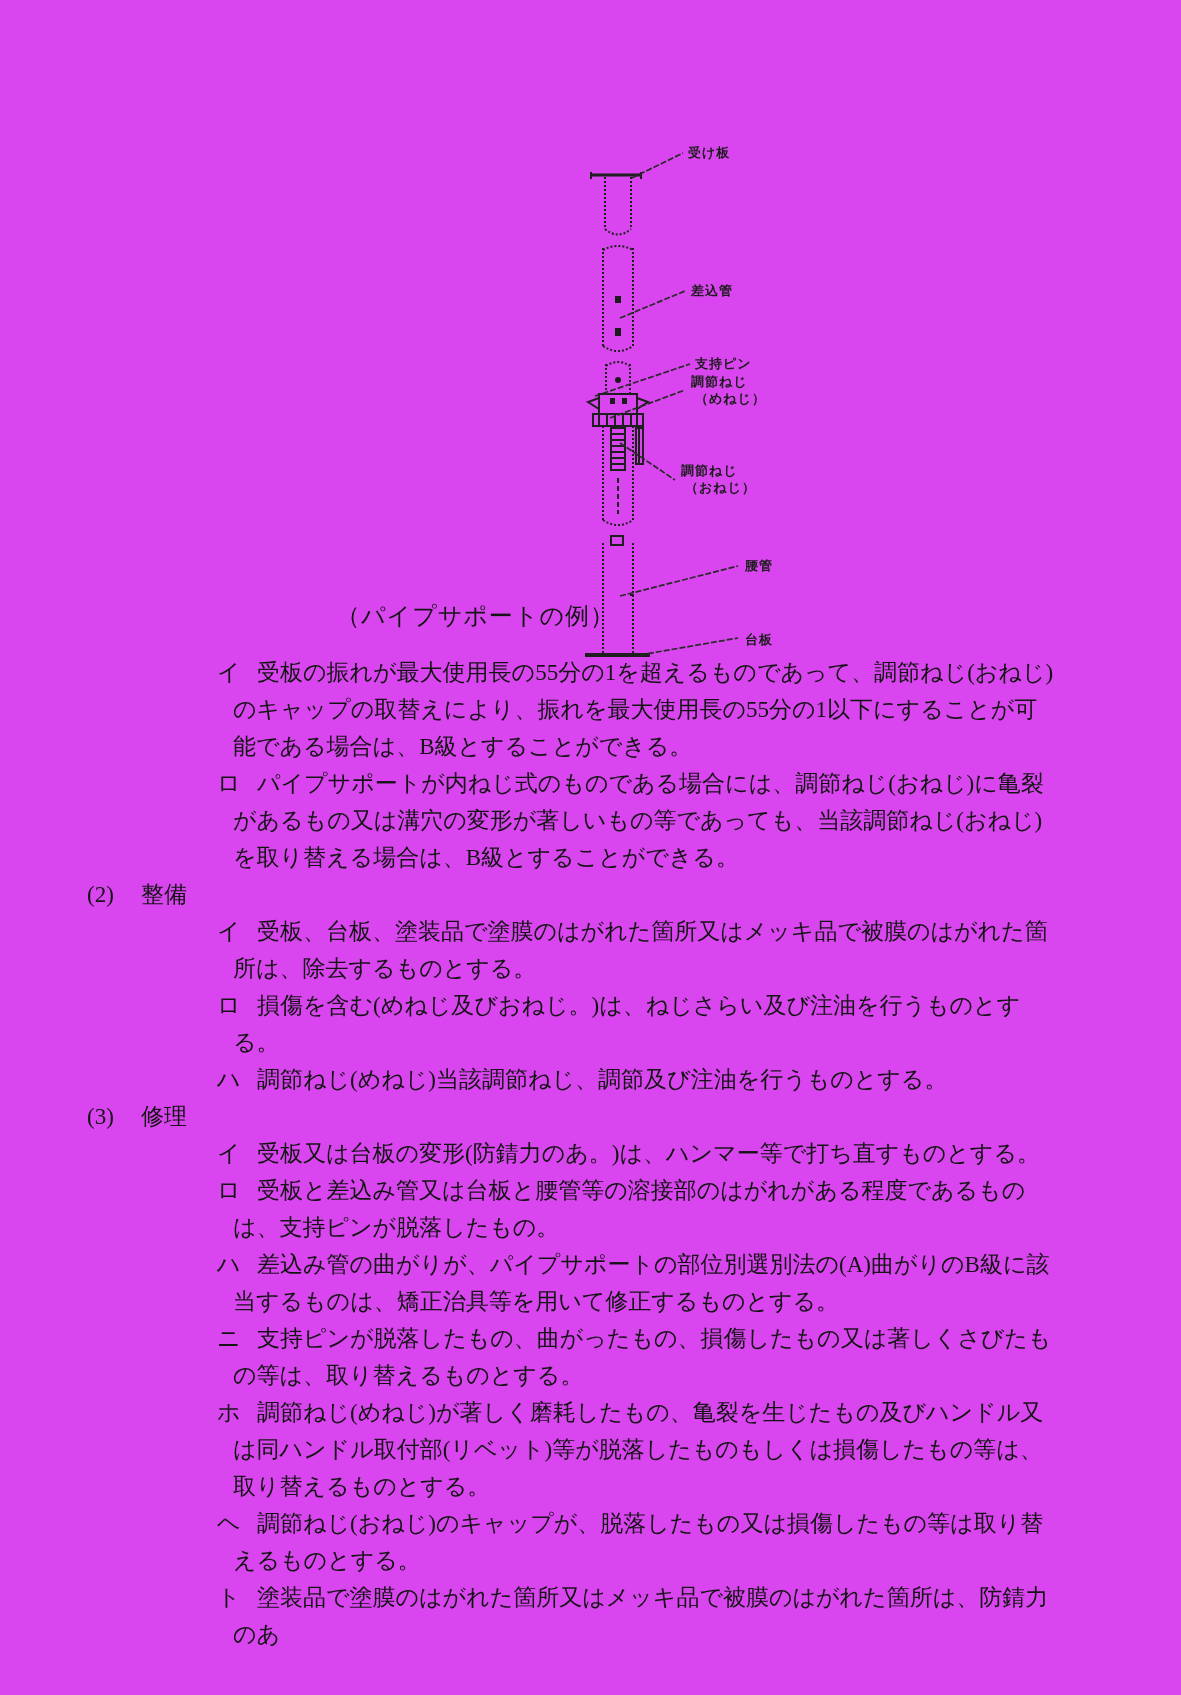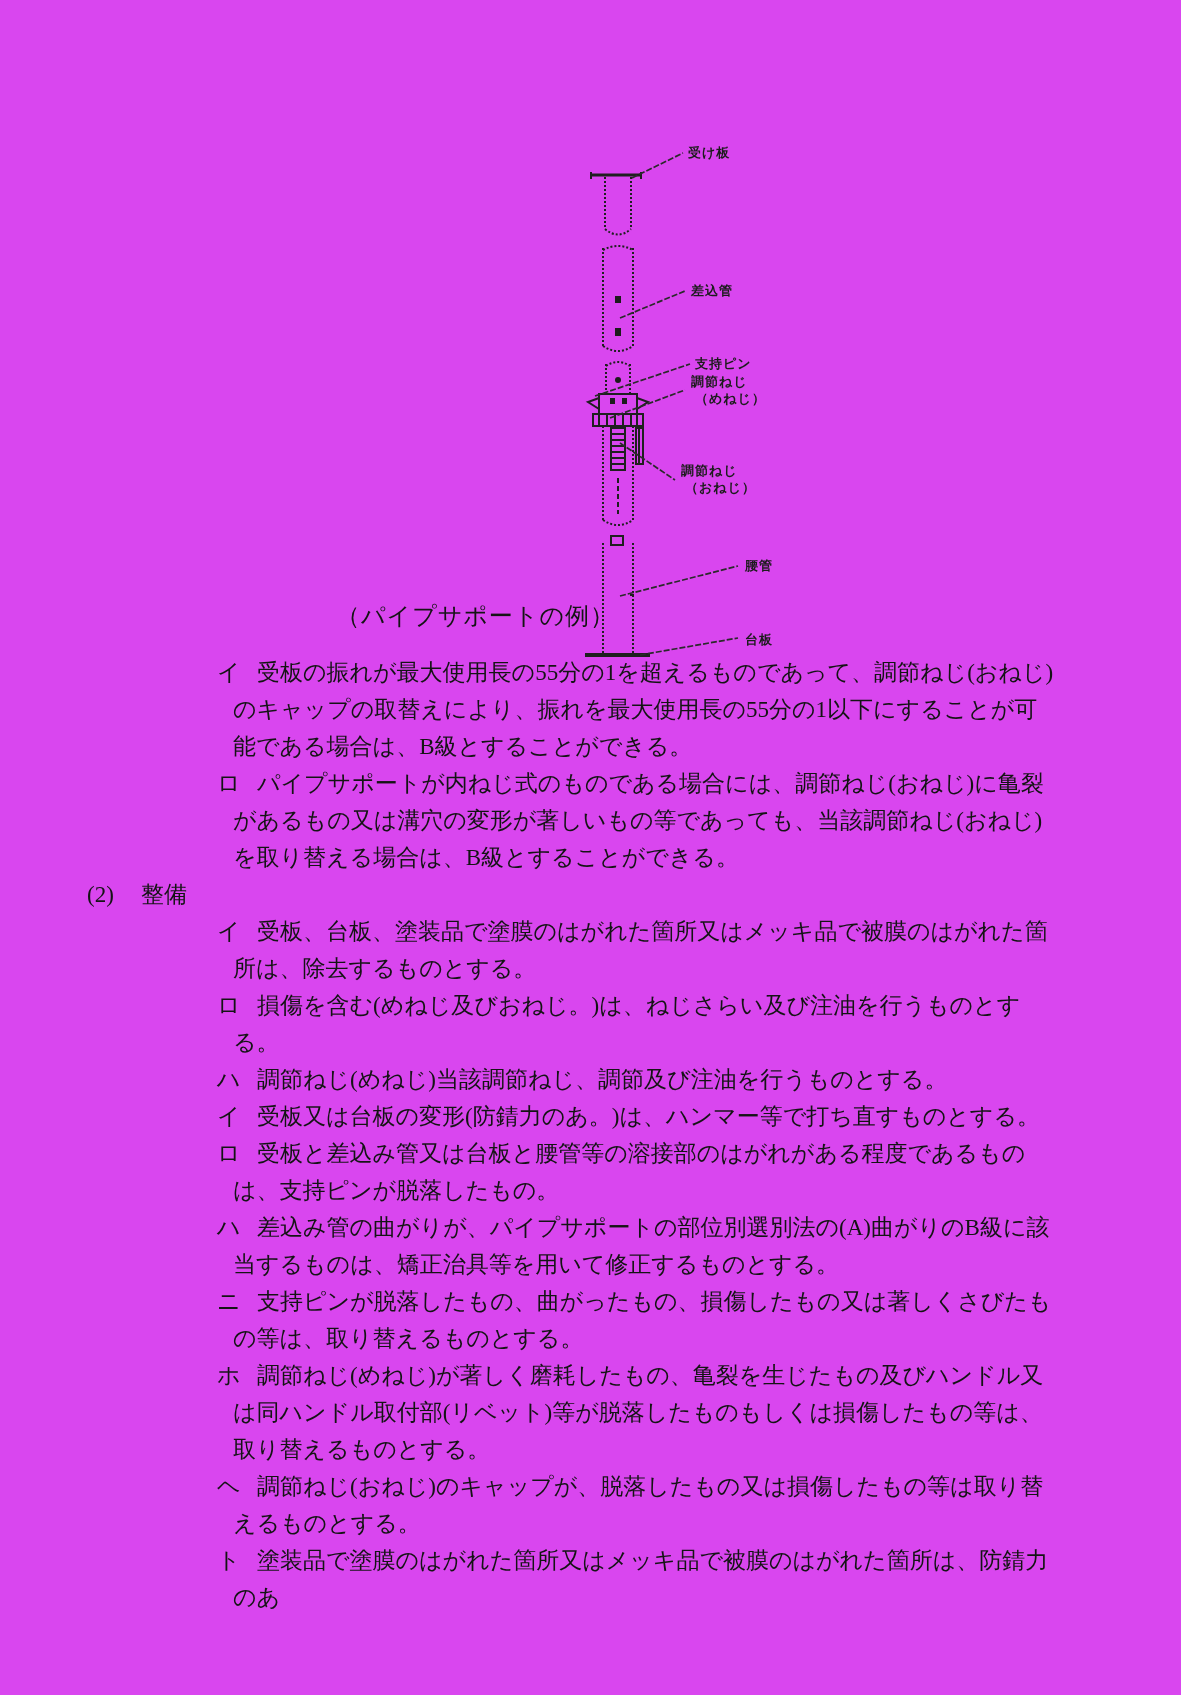--- a/index.html
+++ b/index.html
@@ -166,20 +166,23 @@
     <div class="row item">
       <span class="marker">ロ</span>
       <span class="text">損傷を含む(めねじ及びおねじ。)は、ねじさらい及び注油を行うものとする。</span>
     </div>
 
     <div class="row item">
       <span class="marker">ハ</span>
       <span class="text">調節ねじ(めねじ)当該調節ねじ、調節及び注油を行うものとする。</span>
     </div>
 
+    <div class="row heading">
+      <span class="marker">(3)</span><span>修理</span>
+    </div>
 
     <div class="row item">
       <span class="marker">イ</span>
       <span class="text">受板又は台板の変形(防錆力のあ。)は、ハンマー等で打ち直すものとする。</span>
     </div>
 
     <div class="row item">
       <span class="marker">ロ</span>
       <span class="text">受板と差込み管又は台板と腰管等の溶接部のはがれがある程度であるものは、支持ピンが脱落したもの。</span>
     </div>

